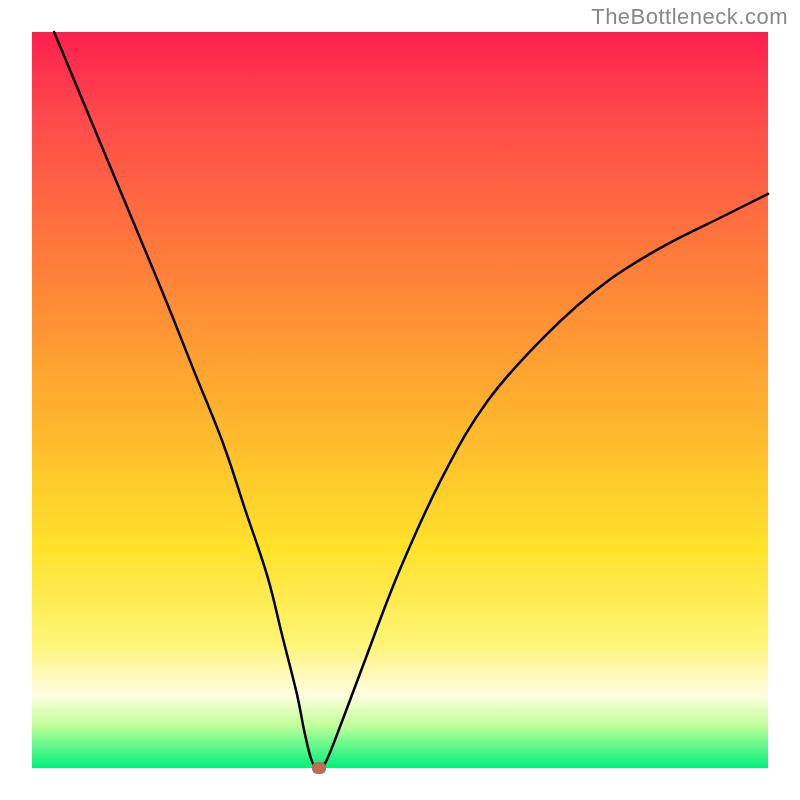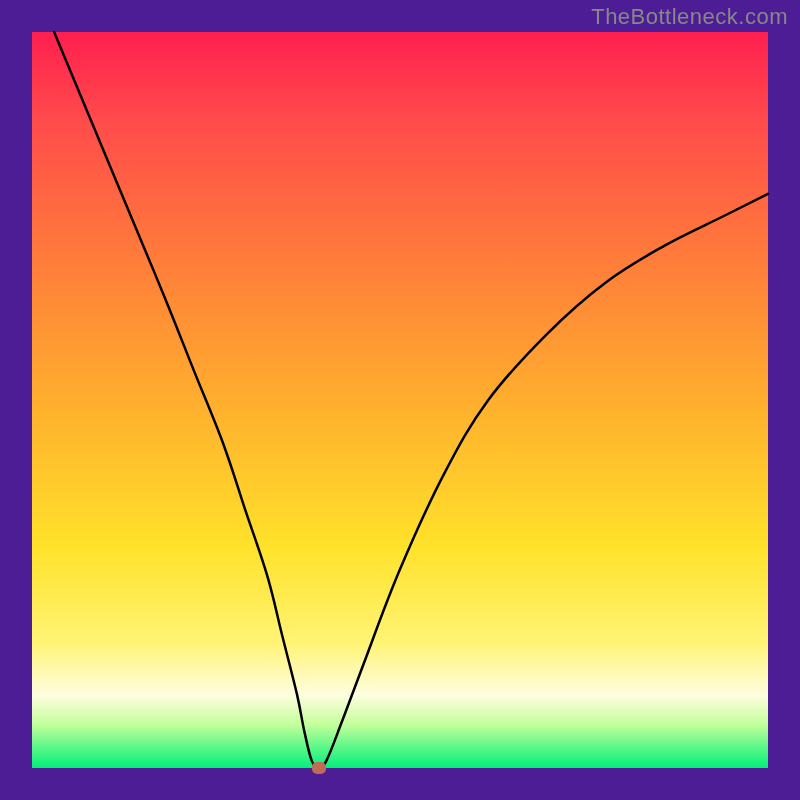--- a/index.html
+++ b/index.html
@@ -8,21 +8,21 @@
     width: 800px;
     height: 800px;
     background: #000;
     font-family: Arial, Helvetica, sans-serif;
     overflow: hidden;
   }
   .frame {
     position: relative;
     width: 800px;
     height: 800px;
-    background: #4c1d95;
+    background: #ffffff;
   }
   .watermark {
     position: absolute;
     top: 4px;
     right: 12px;
     color: #888;
     font-size: 22px;
     font-weight: 500;
     letter-spacing: 0.5px;
     z-index: 5;

